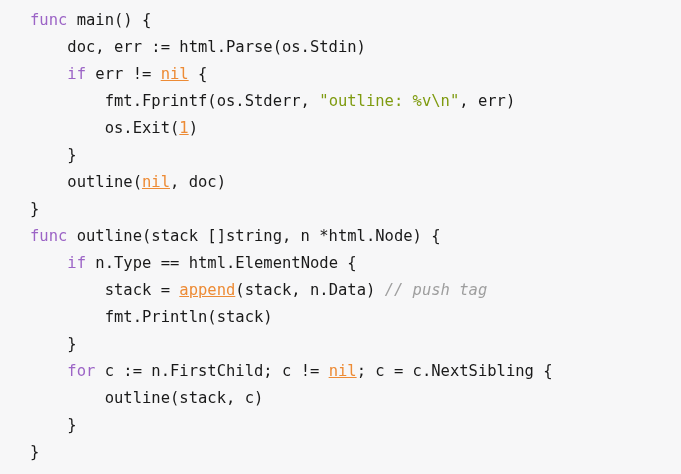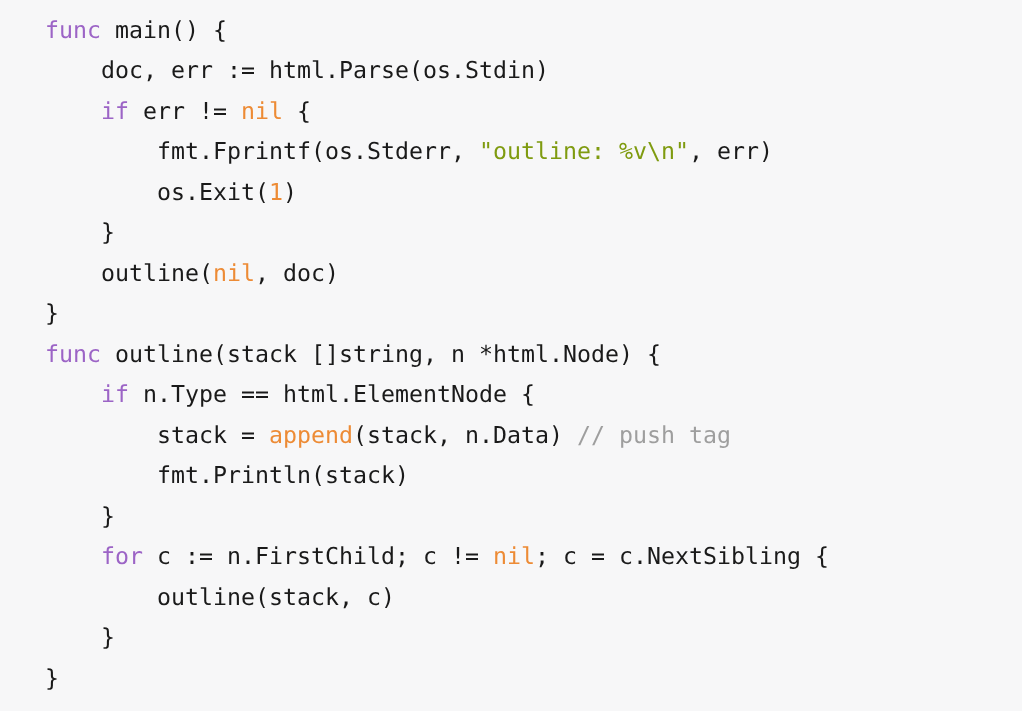--- a/index.html
+++ b/index.html
@@ -19,20 +19,20 @@
     font-size: 15.5px;
     line-height: 27px;
     white-space: pre;
     color: var(--plain, #1a1a1a);
   }
   .code-line {
     height: 27px;
   }
   .tok-plain   { color: var(--plain,   #1a1a1a); }
   .tok-keyword { color: var(--keyword, #9c64c6); }
-  .tok-literal { color: var(--literal, #ed8b35); }
+  .tok-literal { color: var(--literal, #ed8b35); text-decoration: underline; }
   .tok-string  { color: var(--string,  #7f9b10); }
-  .tok-comment { color: var(--comment, #9e9e9e); }
+  .tok-comment { color: var(--comment, #9e9e9e); font-style: italic; }
 </style>
 </head>
 <body>
 
 <pre class="code-block" id="code-block"><div class="code-line"><span class="tok-keyword">func</span><span class="tok-plain"> main() {</span></div><div class="code-line"><span class="tok-plain">    doc, err := html.Parse(os.Stdin)</span></div><div class="code-line"><span class="tok-plain">    </span><span class="tok-keyword">if</span><span class="tok-plain"> err != </span><span class="tok-literal">nil</span><span class="tok-plain"> {</span></div><div class="code-line"><span class="tok-plain">        fmt.Fprintf(os.Stderr, </span><span class="tok-string">"outline: %v\n"</span><span class="tok-plain">, err)</span></div><div class="code-line"><span class="tok-plain">        os.Exit(</span><span class="tok-literal">1</span><span class="tok-plain">)</span></div><div class="code-line"><span class="tok-plain">    }</span></div><div class="code-line"><span class="tok-plain">    outline(</span><span class="tok-literal">nil</span><span class="tok-plain">, doc)</span></div><div class="code-line"><span class="tok-plain">}</span></div><div class="code-line"><span class="tok-keyword">func</span><span class="tok-plain"> outline(stack []string, n *html.Node) {</span></div><div class="code-line"><span class="tok-plain">    </span><span class="tok-keyword">if</span><span class="tok-plain"> n.Type == html.ElementNode {</span></div><div class="code-line"><span class="tok-plain">        stack = </span><span class="tok-literal">append</span><span class="tok-plain">(stack, n.Data) </span><span class="tok-comment">// push tag</span></div><div class="code-line"><span class="tok-plain">        fmt.Println(stack)</span></div><div class="code-line"><span class="tok-plain">    }</span></div><div class="code-line"><span class="tok-plain">    </span><span class="tok-keyword">for</span><span class="tok-plain"> c := n.FirstChild; c != </span><span class="tok-literal">nil</span><span class="tok-plain">; c = c.NextSibling {</span></div><div class="code-line"><span class="tok-plain">        outline(stack, c)</span></div><div class="code-line"><span class="tok-plain">    }</span></div><div class="code-line"><span class="tok-plain">}</span></div></pre>
 
 </body></html>

